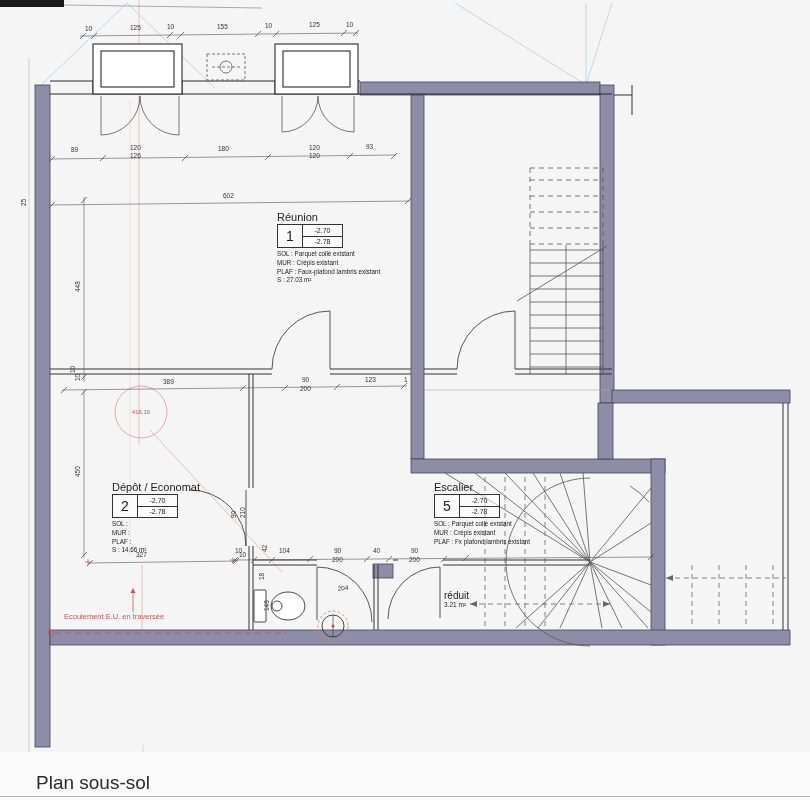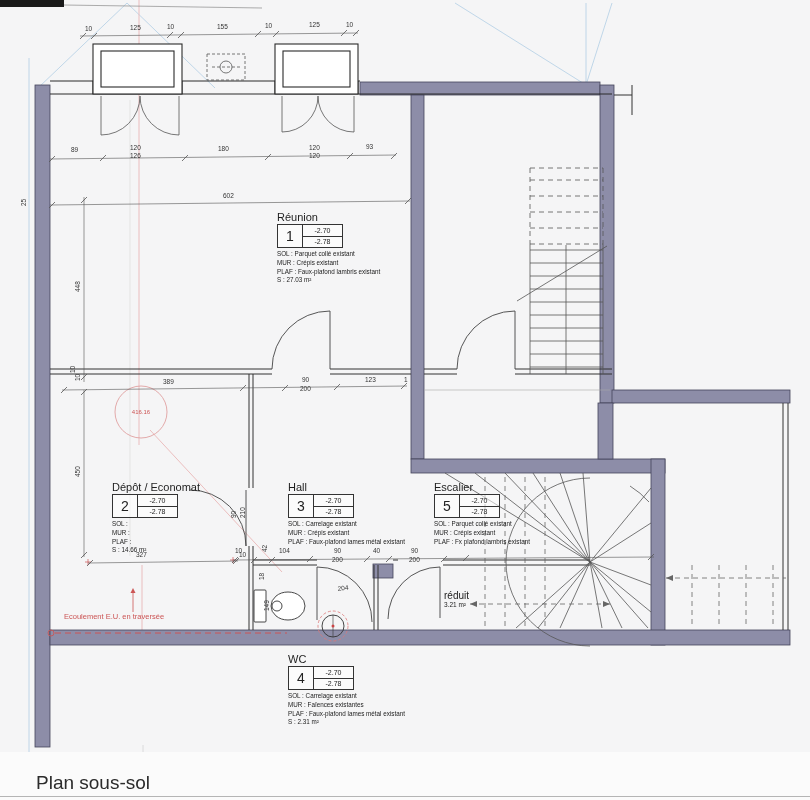--- a/index.html
+++ b/index.html
@@ -238,68 +238,37 @@
       </div>
     </div>
     <div class="room-specs">
       <div>SOL :</div>
       <div>MUR :</div>
       <div>PLAF :</div>
       <div>S :   14.66 m²</div>
     </div>
   </div>
 
-  <div class="room-block" style="left:288px;top:481px;">
-    <div class="room-name">Hall</div>
-    <div class="room-table">
-      <div class="room-num">3</div>
-      <div class="room-levels">
-        <div class="lvl lvl-top">-2.70</div>
-        <div class="lvl">-2.78</div>
-      </div>
-    </div>
-    <div class="room-specs">
-      <div>SOL : Carrelage existant</div>
-      <div>MUR : Crépis existant</div>
-      <div>PLAF : Faux-plafond lames métal existant</div>
-    </div>
-  </div>
 
   <div class="room-block" style="left:434px;top:481px;">
     <div class="room-name">Escalier</div>
     <div class="room-table">
       <div class="room-num">5</div>
       <div class="room-levels">
         <div class="lvl lvl-top">-2.70</div>
         <div class="lvl">-2.78</div>
       </div>
     </div>
     <div class="room-specs">
       <div>SOL : Parquet collé existant</div>
       <div>MUR : Crépis existant</div>
       <div>PLAF : Fx plafond lambris existant</div>
     </div>
   </div>
 
-  <div class="room-block" style="left:288px;top:653px;">
-    <div class="room-name">WC</div>
-    <div class="room-table">
-      <div class="room-num">4</div>
-      <div class="room-levels">
-        <div class="lvl lvl-top">-2.70</div>
-        <div class="lvl">-2.78</div>
-      </div>
-    </div>
-    <div class="room-specs">
-      <div>SOL : Carrelage existant</div>
-      <div>MUR : Faïences existantes</div>
-      <div>PLAF : Faux-plafond lames métal existant</div>
-      <div>S :   2.31 m²</div>
-    </div>
-  </div>
 
   <div class="room-block" style="left:444px;top:590px;">
     <div class="reduit-name">réduit</div>
     <div class="reduit-surf">3.21 m²</div>
   </div>
 
   <div class="ecoulement">Ecoulement E.U. en traversée</div>
 
   <div class="footer-strip"></div>
   <div class="page-title">Plan sous-sol</div>

